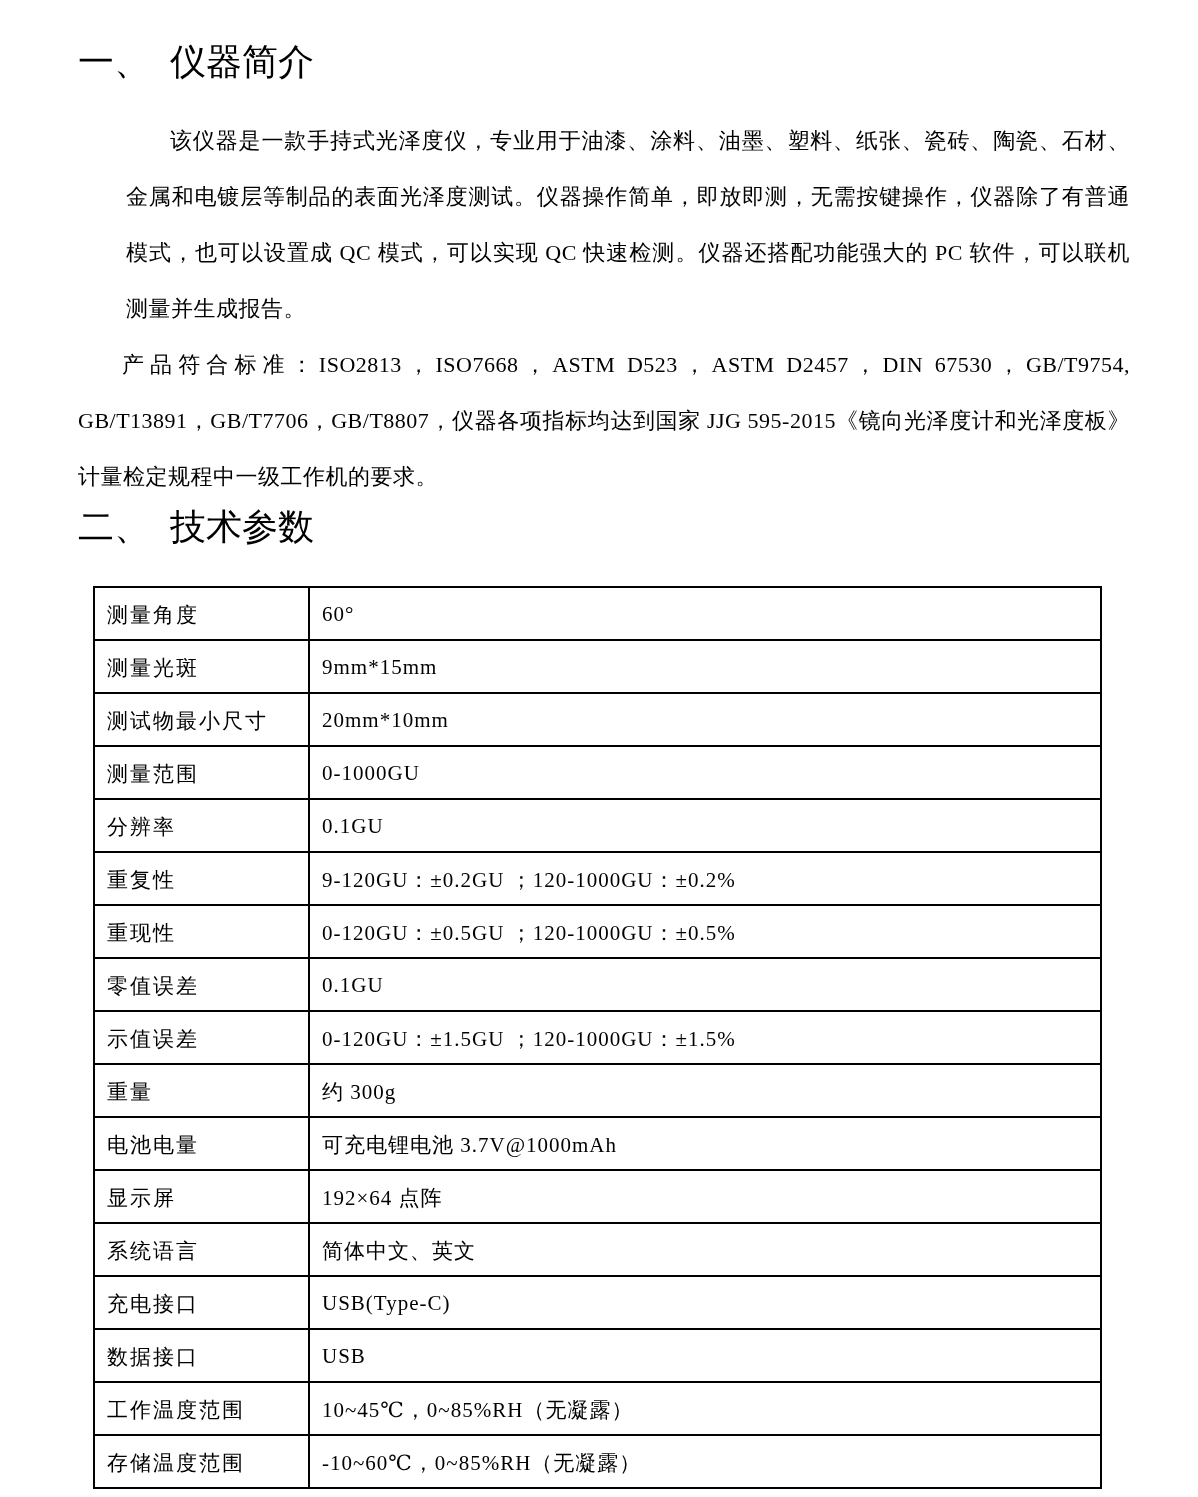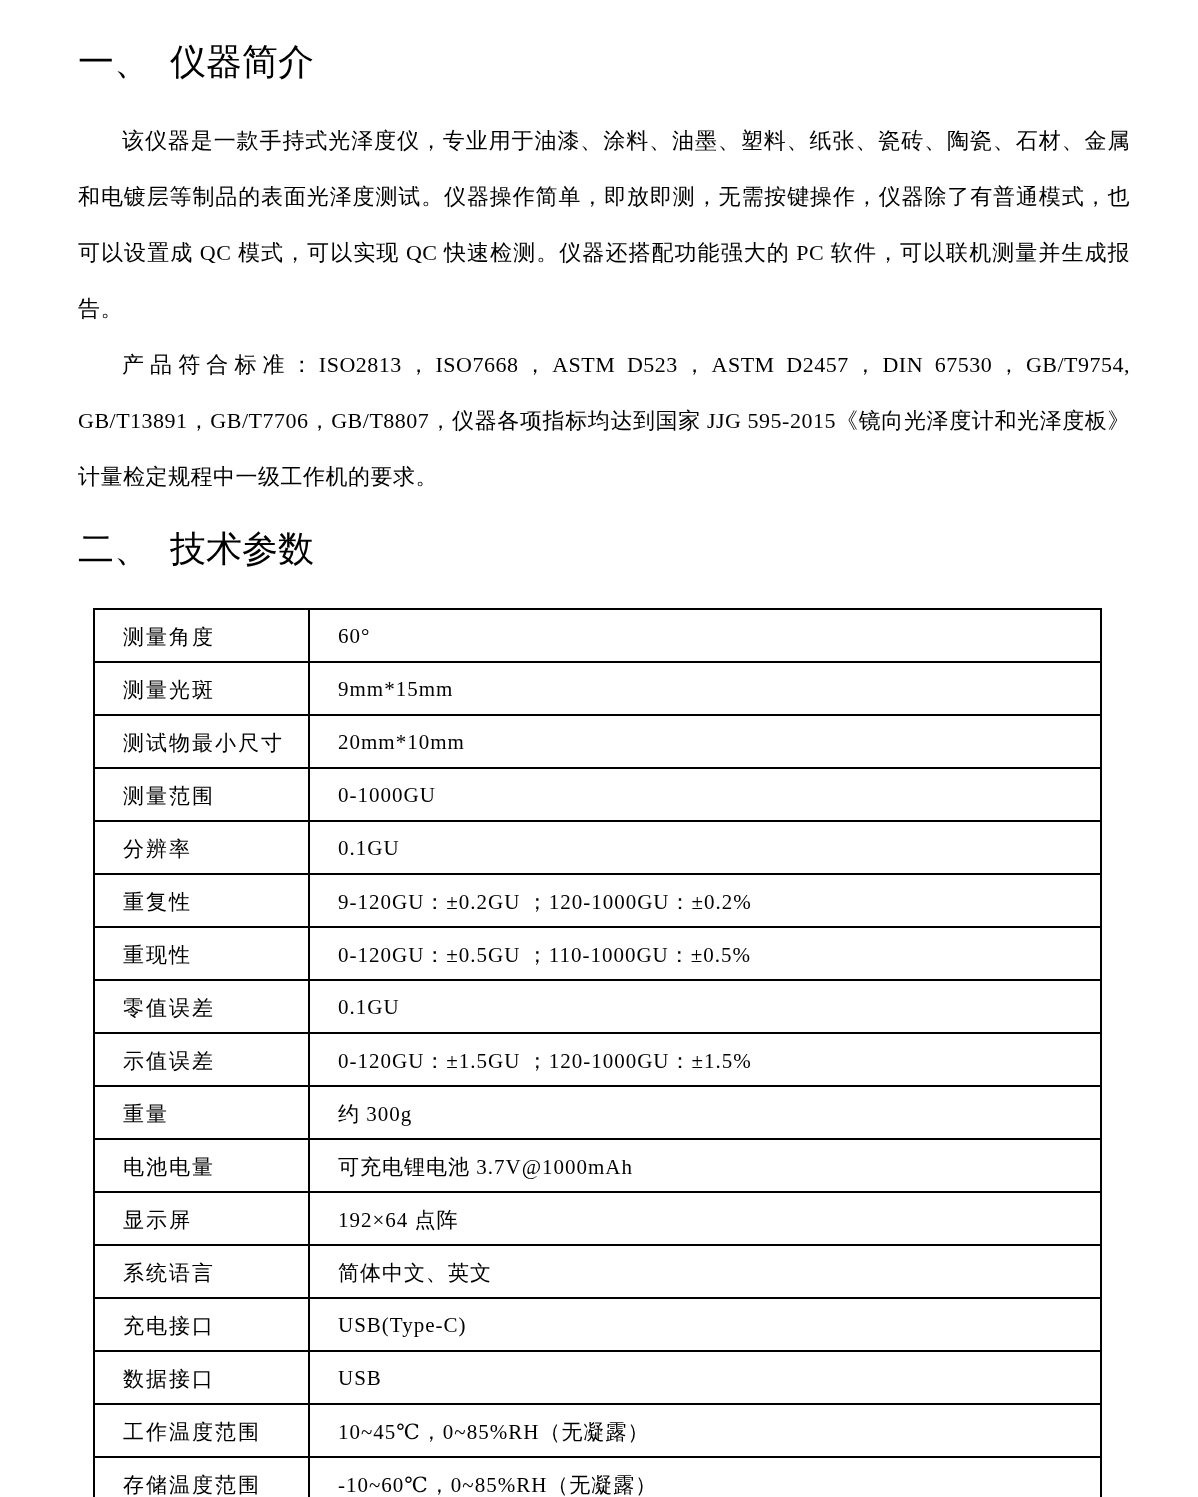--- a/index.html
+++ b/index.html
@@ -17,42 +17,42 @@
     padding: 40px 68px 30px 78px;
     background: #ffffff;
   }
   .section-heading {
     font-size: 36px;
     font-weight: 400;
     line-height: 1.25;
     white-space: nowrap;
   }
   .section-heading .h-title { margin-left: 20px; }
-  .section-heading.second { margin-top: 22px; }
+  .section-heading.second { }
   .body-para {
     font-size: 22px;
     line-height: 56px;
     text-align: justify;
     text-indent: 2em;
     letter-spacing: 0.5px;
   }
-  .body-para.first { margin-top: 28px; }
+  .body-para.first { margin-top: 28px; margin-left: 48px; }
   .spec-table {
     border-collapse: collapse;
     margin-top: 36px;
     margin-left: 15px;
     width: 1009px;
     table-layout: fixed;
   }
   .spec-table td {
     border: 2px solid #000000;
     height: 53px;
     vertical-align: middle;
     font-size: 21px;
-    padding: 2px 10px 0 28px;
+    padding: 2px 10px 0 12px;
     white-space: nowrap;
     overflow: hidden;
   }
   .spec-table td.label-cell {
     width: 215px;
     letter-spacing: 2px;
   }
   .spec-table td.value-cell {
     letter-spacing: 1px;
     border-radius: 19px;
@@ -91,21 +91,21 @@
       <tr>
         <td class="label-cell">分辨率</td>
         <td class="value-cell">0.1GU</td>
       </tr>
       <tr>
         <td class="label-cell">重复性</td>
         <td class="value-cell">9-120GU：±0.2GU ；120-1000GU：±0.2%</td>
       </tr>
       <tr>
         <td class="label-cell">重现性</td>
-        <td class="value-cell">0-120GU：±0.5GU ；110-1000GU：±0.5%</td>
+        <td class="value-cell">0-120GU：±0.5GU ；120-1000GU：±0.5%</td>
       </tr>
       <tr>
         <td class="label-cell">零值误差</td>
         <td class="value-cell">0.1GU</td>
       </tr>
       <tr>
         <td class="label-cell">示值误差</td>
         <td class="value-cell">0-120GU：±1.5GU ；120-1000GU：±1.5%</td>
       </tr>
       <tr>

